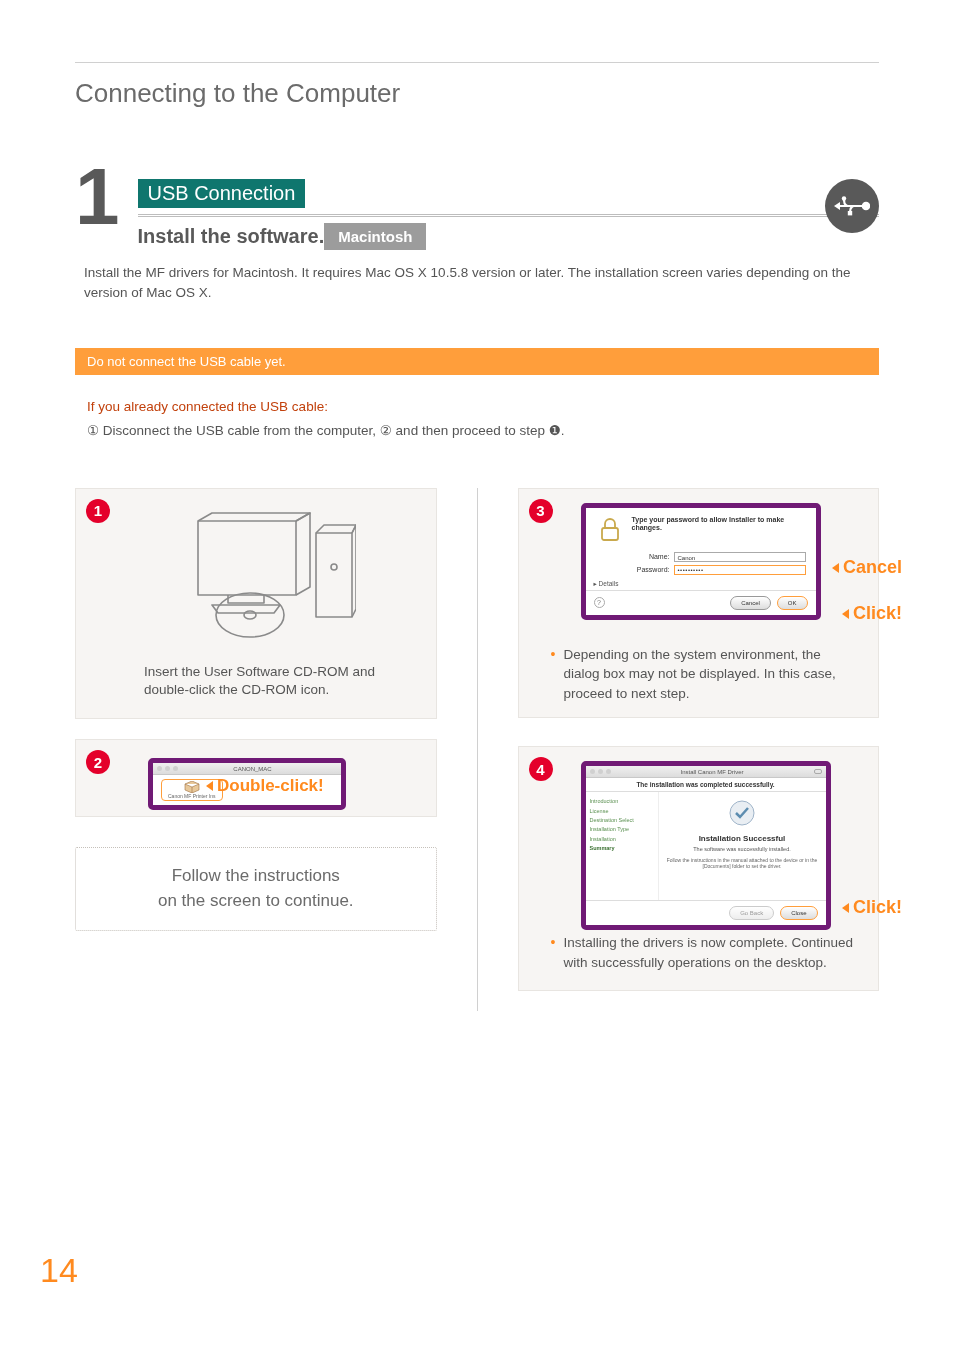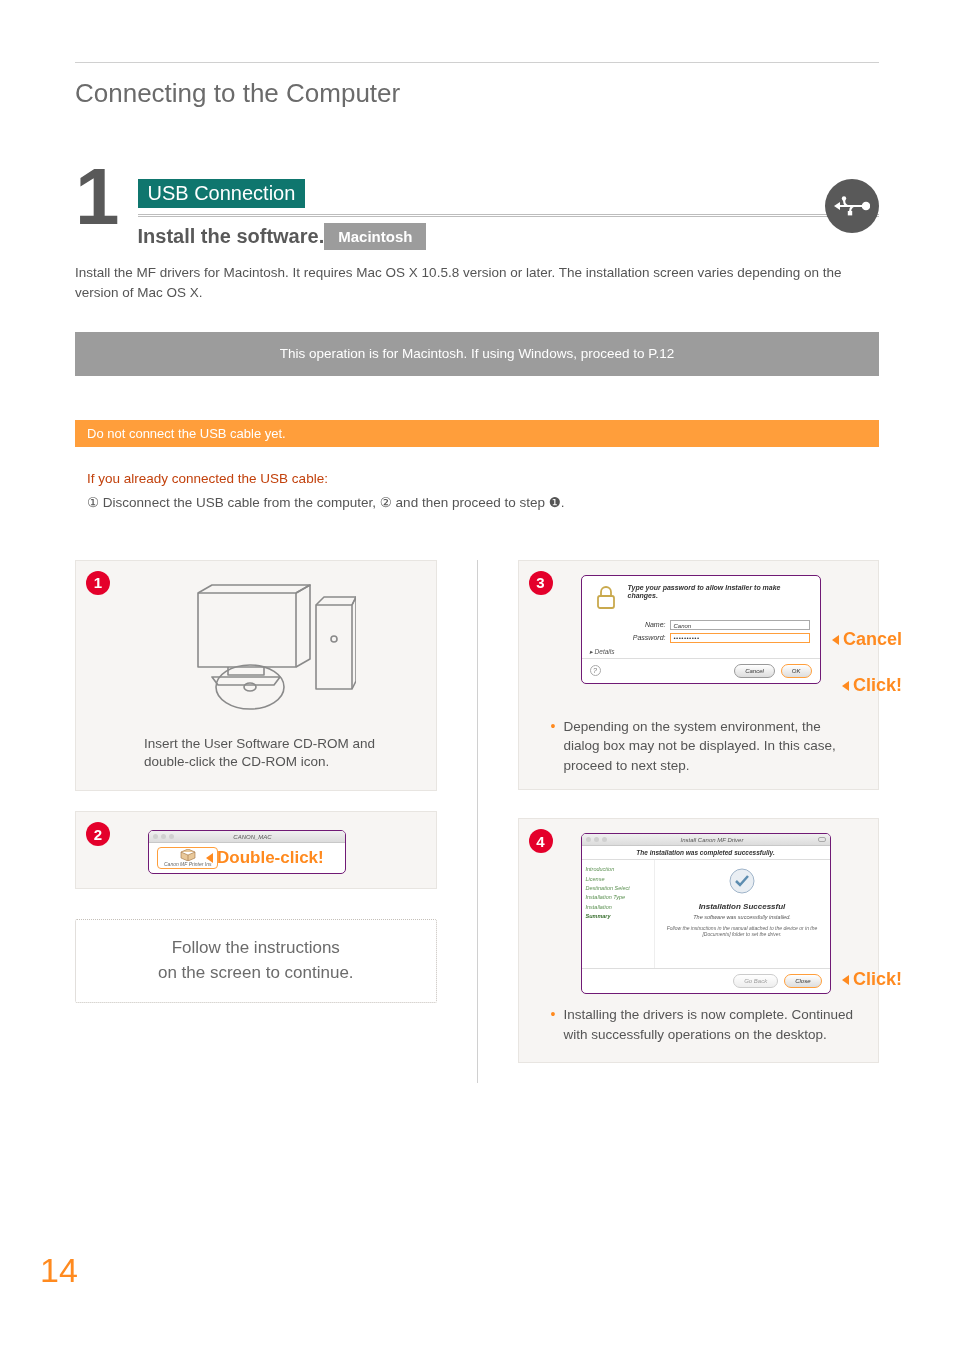--- a/index.html
+++ b/index.html
@@ -82,20 +82,21 @@
     border-radius: 50%;
     background: #595959;
     display: flex;
     align-items: center; justify-content: center;
   }
   .intro-p {
     font-size: 13.5px;
     line-height: 1.5;
     margin-top: 12px;
     color: #555;
+    margin-left: 9px;
   }
   .banner {
     background: #9c9c9c;
     color: #fff;
     font-size: 13.5px;
     text-align: center;
     padding: 10px;
     margin-top: 28px;
     height: 44px;
     display: flex;
@@ -229,24 +230,23 @@
   .page-num {
     position: absolute;
     bottom: 60px;
     left: 40px;
     font-size: 34px;
     font-weight: 400;
     color: #ff8a1f;
   }
   .finder-frame {
     background:#fff;
-    border:1px solid #701a75;
+    border:5px solid #701a75;
     border-radius:5px;
     overflow:hidden;
-    font-style:italic;
   }
   .finder-titlebar {
     height:12px;
     background:linear-gradient(#f0f0f0,#dcdcdc);
     border-bottom:1px solid #c8c8c8;
     display:flex;
     align-items:center;
     padding:0 4px;
     gap:3px;
   }
@@ -293,21 +293,20 @@
           <path d="M 20 12 C 20 12 16 12 16 18"></path>
           <rect x="13.8" y="17" width="4.4" height="4.4" fill="#fff" stroke="none"></rect>
           <polygon points="0,12 6,8 6,16" fill="#fff" stroke="none"></polygon>
         </g>
       </svg>
     </div>
   </div>
 
   <p class="intro-p">Install the MF drivers for Macintosh. It requires Mac OS X 10.5.8 version or later. The installation screen varies depending on the version of Mac OS X.</p>
 
-  <div class="banner">This operation is for Macintosh. If using Windows, proceed to P.12</div>
 
   <div class="warn-block">
     <div class="warn-head">Do not connect the USB cable yet.</div>
   </div>
 
   <div class="already-head">If you already connected the USB cable:</div>
   <div class="already-body">
     <span>①</span><span> Disconnect the USB cable from the computer,  </span><span>②</span><span> and then proceed to step </span><span>❶</span><span>.</span>
   </div>
 

